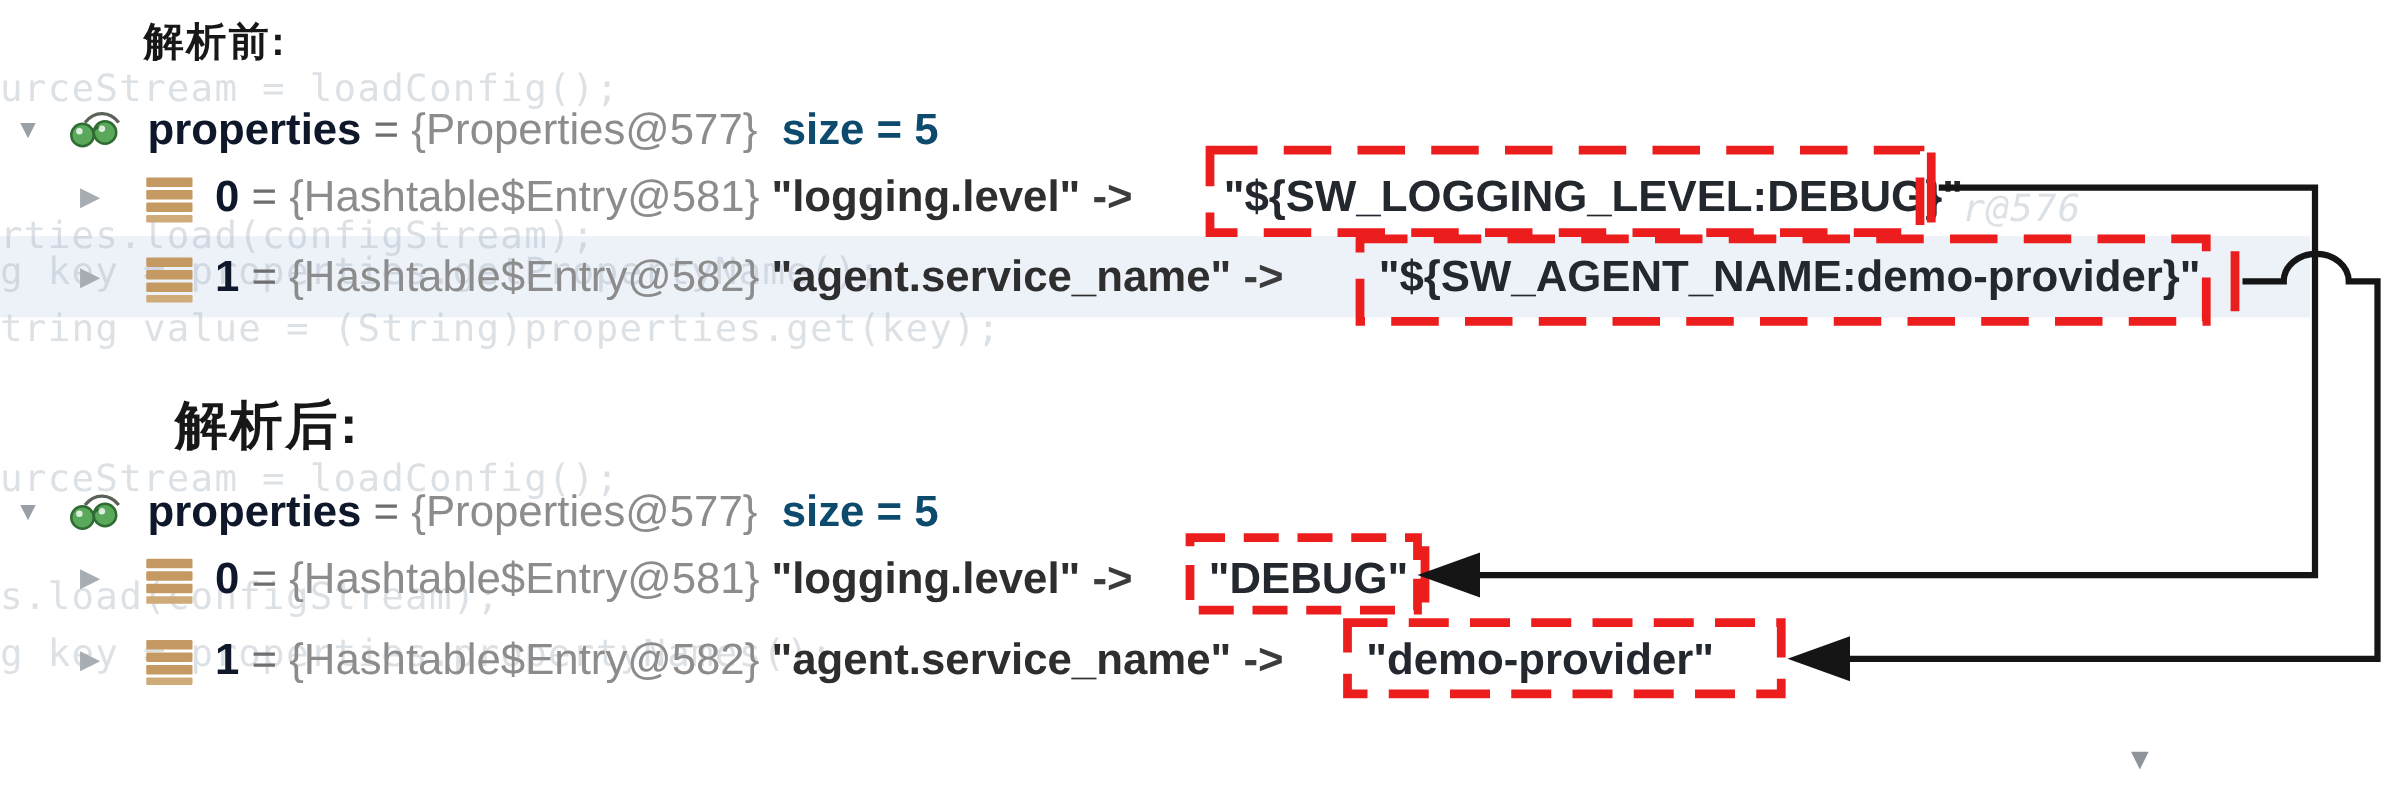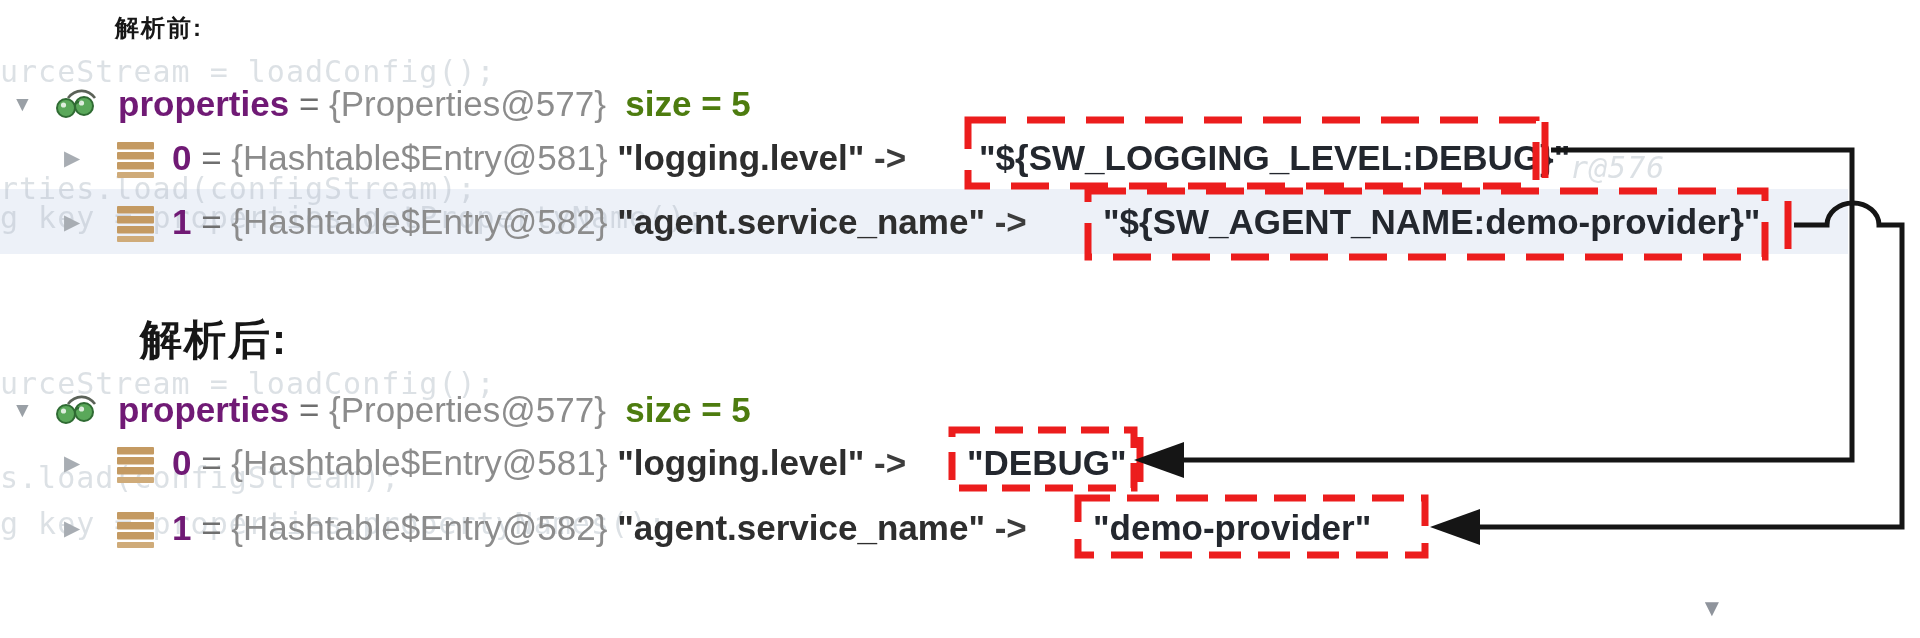--- a/index.html
+++ b/index.html
@@ -21,48 +21,49 @@
     position:absolute;z-index:3;color:#171717;font-weight:700;white-space:pre;
     letter-spacing:2px;
   }
   
   .row{position:absolute;left:0;width:1920px;height:44px;line-height:44px;z-index:3;}
   .caret{position:absolute;top:0;font-size:21px;line-height:44px;}
   .caret.open{color:#9aa0a6;}
   .caret.closed{color:#a8adb3;}
   .icon-svg{position:absolute;top:6px;}
   .txt{position:absolute;top:0;font-size:35px;white-space:pre;}
-  .vname{color:#701a75;font-weight:700;}
+  .vname{color:#0f172a;font-weight:700;}
   .veq{color:#6f6f6f;font-weight:400;}
   .vtype{color:#8c8c8c;font-weight:400;}
-  .vsize{color:#4d7c0f;font-weight:700;}
+  .vsize{color:#0c4a6e;font-weight:700;}
   .vkey{color:#2e2e2e;font-weight:600;}
   .varrow{color:#3c3c3c;font-weight:600;}
   .vvalue{position:absolute;top:0;font-size:35px;white-space:pre;color:#23272e;font-weight:600;z-index:3;}
   
   .overlay{position:absolute;left:0;top:0;z-index:5;pointer-events:none;}
   .scroll-ind{position:absolute;z-index:4;color:#8f949c;font-size:24px;line-height:24px;}
 </style>
 </head>
 <body>
 
 <div class="canvas">
 
   <div class="ghost" style="left:0;top:54px">urceStream = loadConfig();</div>
   <div class="ghost" style="left:0;top:171px">rties.load(configStream);</div>
   <div class="ghost" style="left:0;top:200px">g key = properties.getPropertyName();</div>
+  <div class="ghost" style="left:0;top:246px">tring value = (String)properties.get(key);</div>
   <div class="ghost italic" style="left:1548px;top:150px">r@576</div>
   <div class="ghost" style="left:0;top:366px">urceStream = loadConfig();</div>
   <div class="ghost" style="left:0;top:460px">s.load(configStream);</div>
   <div class="ghost" style="left:0;top:506px">g key = properties.propertyNames();</div>
 
   <div class="stripe" style="left:0;top:189px;width:1848px;height:65px"></div>
 
   <div>
-    <div class="sec-title" style="left:115px;top:12px;font-size:24px">解析前:</div>
+    <div class="sec-title" style="left:115px;top:12px;font-size:32px">解析前:</div>
 
     <div class="row" style="top:82px">
       <span class="caret open" style="left:12px">▼</span>
       <svg class="icon-svg" style="left:54px" width="50" height="32" viewBox="0 0 50 32">
         <path d="M14 10 C22 0, 34 1, 41 10" fill="none" stroke="#5b6258" stroke-width="2.6"></path>
         <circle cx="12" cy="20" r="9" fill="#5aa85a" stroke="#2f6b33" stroke-width="2"></circle>
         <circle cx="30" cy="18" r="9" fill="#5aa85a" stroke="#2f6b33" stroke-width="2"></circle>
         <path d="M20 17 Q25 12 27 15" fill="none" stroke="#2f6b33" stroke-width="2"></path>
         <circle cx="9.5" cy="17" r="2.6" fill="#ffffff" opacity="0.8"></circle>
         <circle cx="27.5" cy="15" r="2.6" fill="#ffffff" opacity="0.8"></circle>

